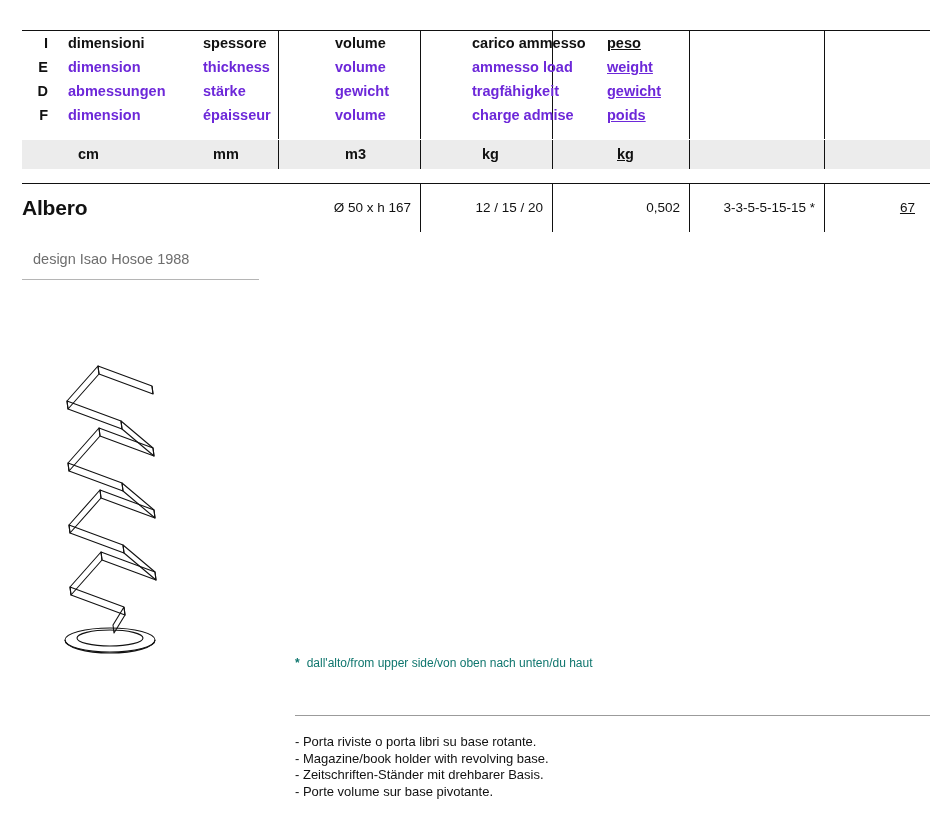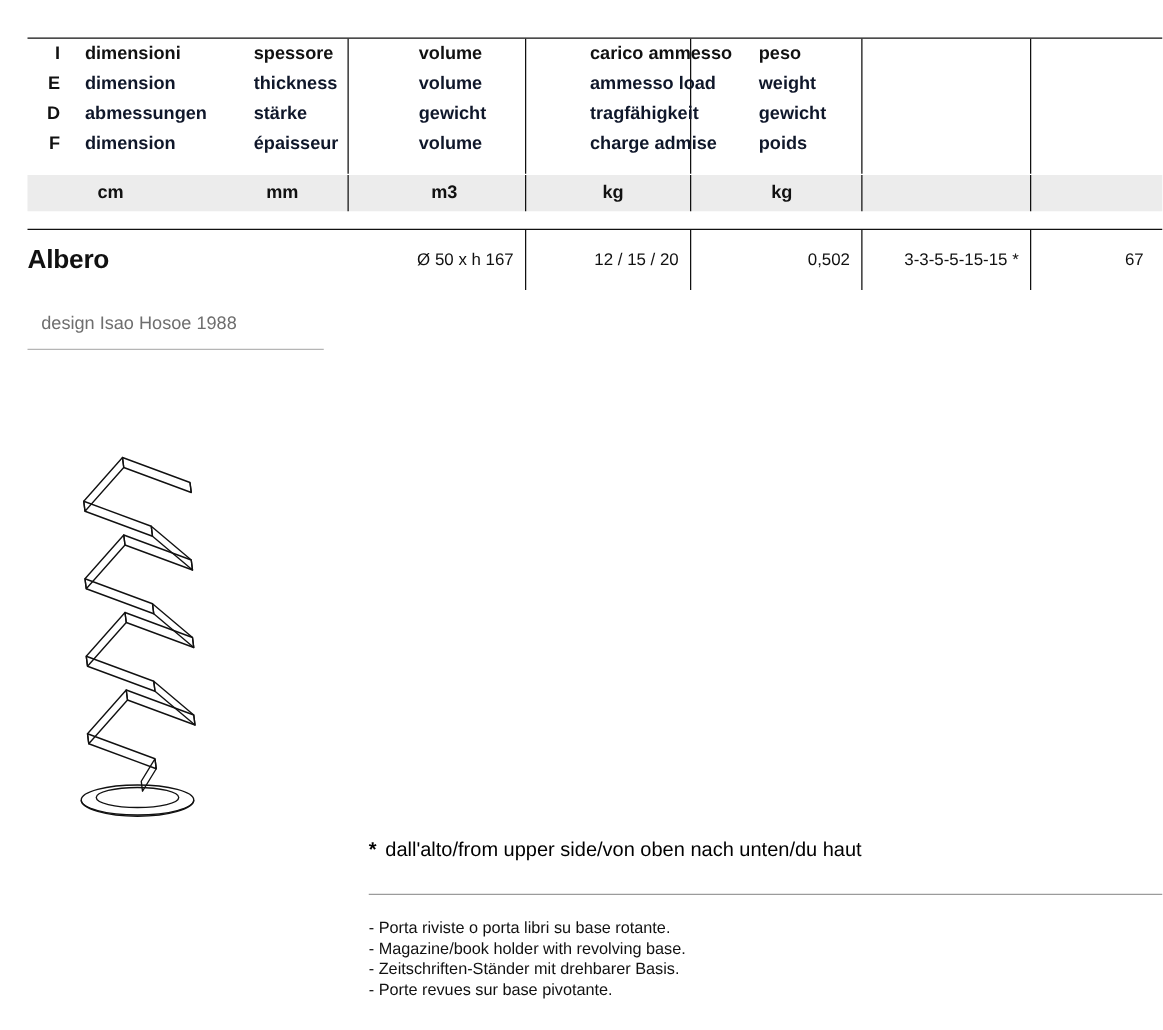--- a/index.html
+++ b/index.html
@@ -49,24 +49,24 @@
     width: 38px;
     text-align: right;
     padding-left: 0;
     padding-right: 12px;
     color: #111;
   }
   .w-dim  { width: 135px; }
   .w-thk  { width: 132px; }
   .w-vol  { width: 137px; }
   .w-load { width: 135px; }
-  .w-wt   { width: 100px; }
+  .w-wt   { width: 100px; text-decoration: underline; }
 
   .row-it .cell { color: #111111; }
-  .row-en .cell, .row-de .cell, .row-fr .cell { color: #0f172a; }
+  .row-en .cell, .row-de .cell, .row-fr .cell { color: #6d28d9; }
   .row-it .cell.lang, .row-en .cell.lang, .row-de .cell.lang, .row-fr .cell.lang { color: #111111; }
 
   
   .vline {
     position: absolute;
     top: 31px;
     width: 1px;
     height: 108px;
     background: #111111;
   }
@@ -169,23 +169,23 @@
     left: 60px;
     top: 350px;
     width: 190px;
     height: 330px;
   }
 
   
   .footnote {
     position: absolute;
     left: 295px;
-    top: 672px;
-    font-size: 16px;
-    color: #000000;
+    top: 656px;
+    font-size: 12px;
+    color: #0f766e;
     white-space: nowrap;
   }
   .footnote .star {
     font-weight: bold;
     margin-right: 7px;
   }
   .rule-foot {
     position: absolute;
     left: 295px;
     top: 715px;
@@ -317,14 +317,14 @@
 
 <div class="footnote">
   <span class="star">*</span><span>dall'alto/from upper side/von oben nach unten/du haut</span>
 </div>
 <div class="rule-foot"></div>
 
 <div class="desc">
   <div>- Porta riviste o porta libri su base rotante.</div>
   <div>- Magazine/book holder with revolving base.</div>
   <div>- Zeitschriften-Ständer mit drehbarer Basis.</div>
-  <div>- Porte revues sur base pivotante.</div>
+  <div>- Porte volume sur base pivotante.</div>
 </div>
 
 </body></html>

